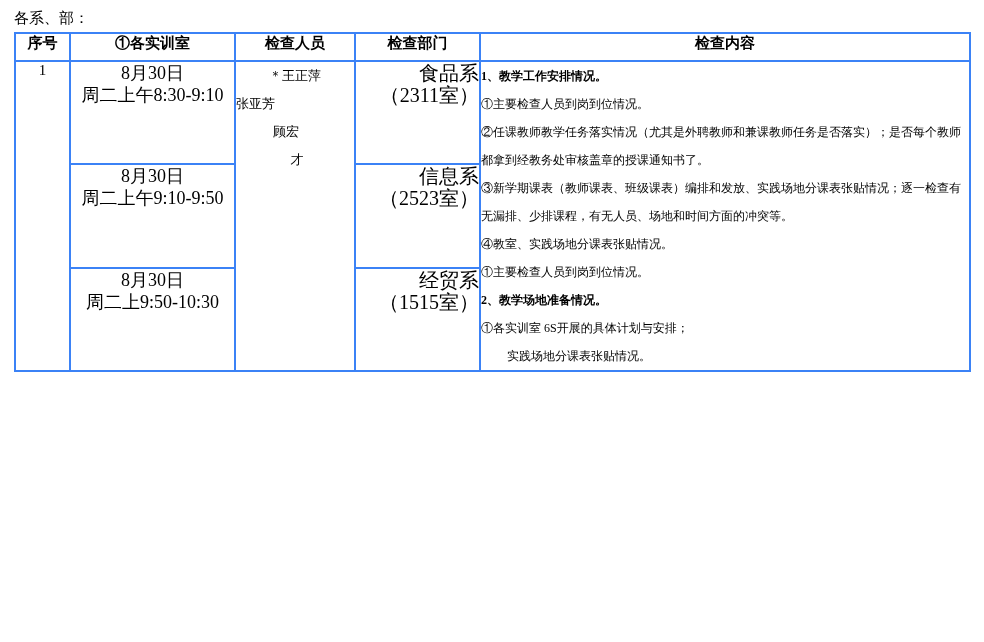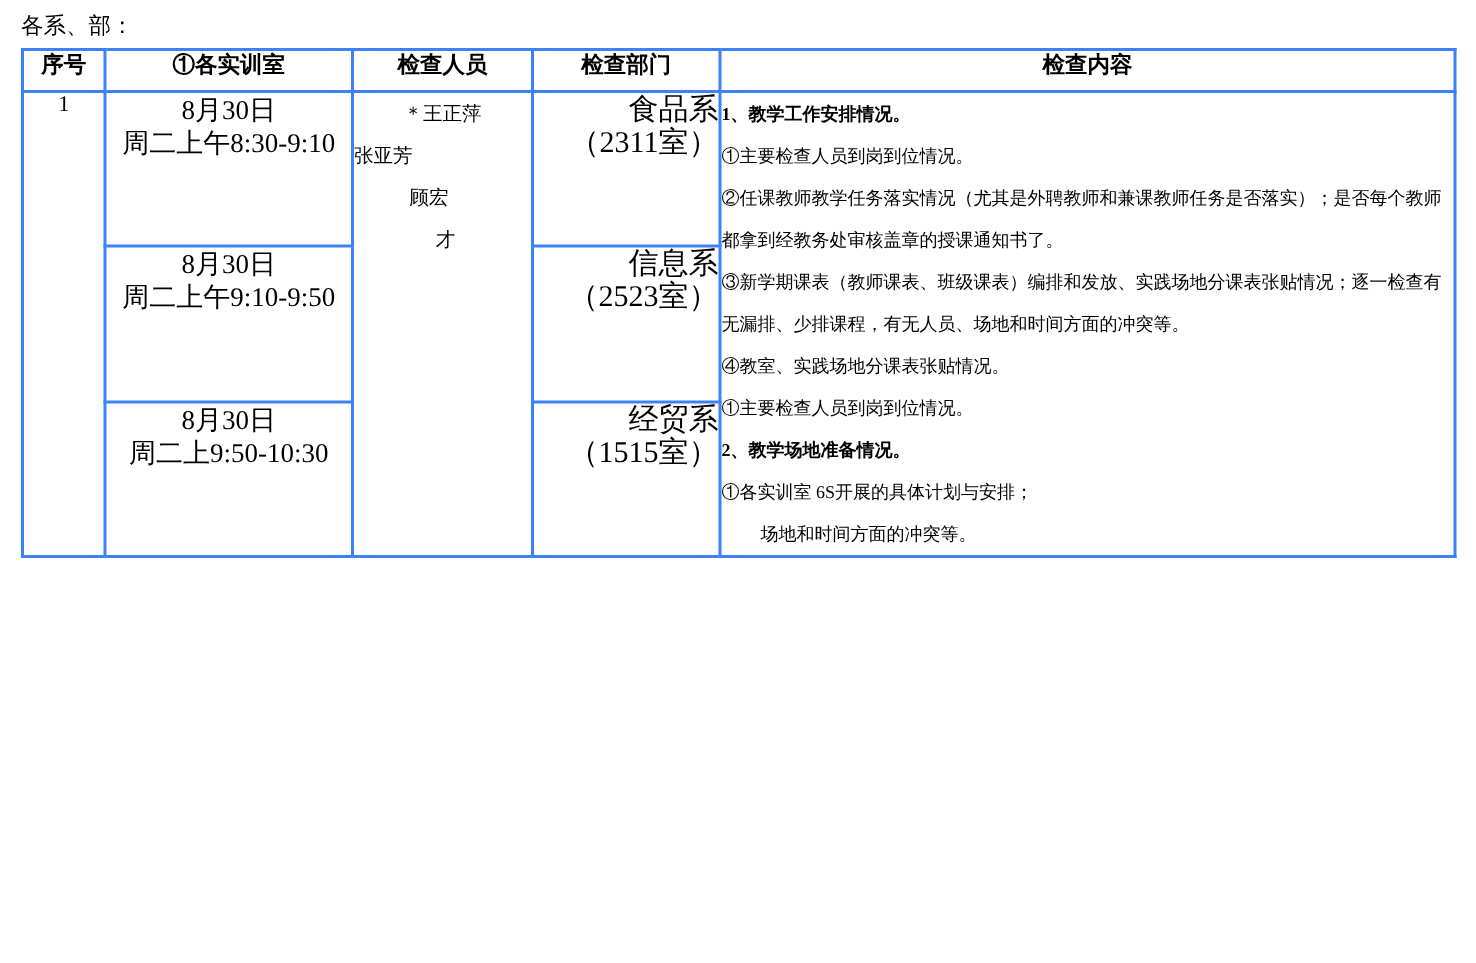--- a/index.html
+++ b/index.html
@@ -158,21 +158,21 @@
 
         <td class="content-cell" rowspan="3">
           <p class="bold">1、教学工作安排情况。</p>
           <p>①主要检查人员到岗到位情况。</p>
           <p>②任课教师教学任务落实情况（尤其是外聘教师和兼课教师任务是否落实）；是否每个教师都拿到经教务处审核盖章的授课通知书了。</p>
           <p>③新学期课表（教师课表、班级课表）编排和发放、实践场地分课表张贴情况；逐一检查有无漏排、少排课程，有无人员、场地和时间方面的冲突等。</p>
           <p>④教室、实践场地分课表张贴情况。</p>
           <p>①主要检查人员到岗到位情况。</p>
           <p class="bold">2、教学场地准备情况。</p>
           <p>①各实训室 6S开展的具体计划与安排；</p>
-          <p class="indent">场地和时间方面的冲突等。</p>
+          <p class="indent">实践场地分课表张贴情况。</p>
         </td>
       </tr>
 
       <tr>
         <td class="time-cell">
           <span class="sub-row">8月30日</span>
           <span class="sub-row">周二上午9:10-9:50</span>
         </td>
         <td class="dept-cell">
           <span class="sub-row">信息系</span>

